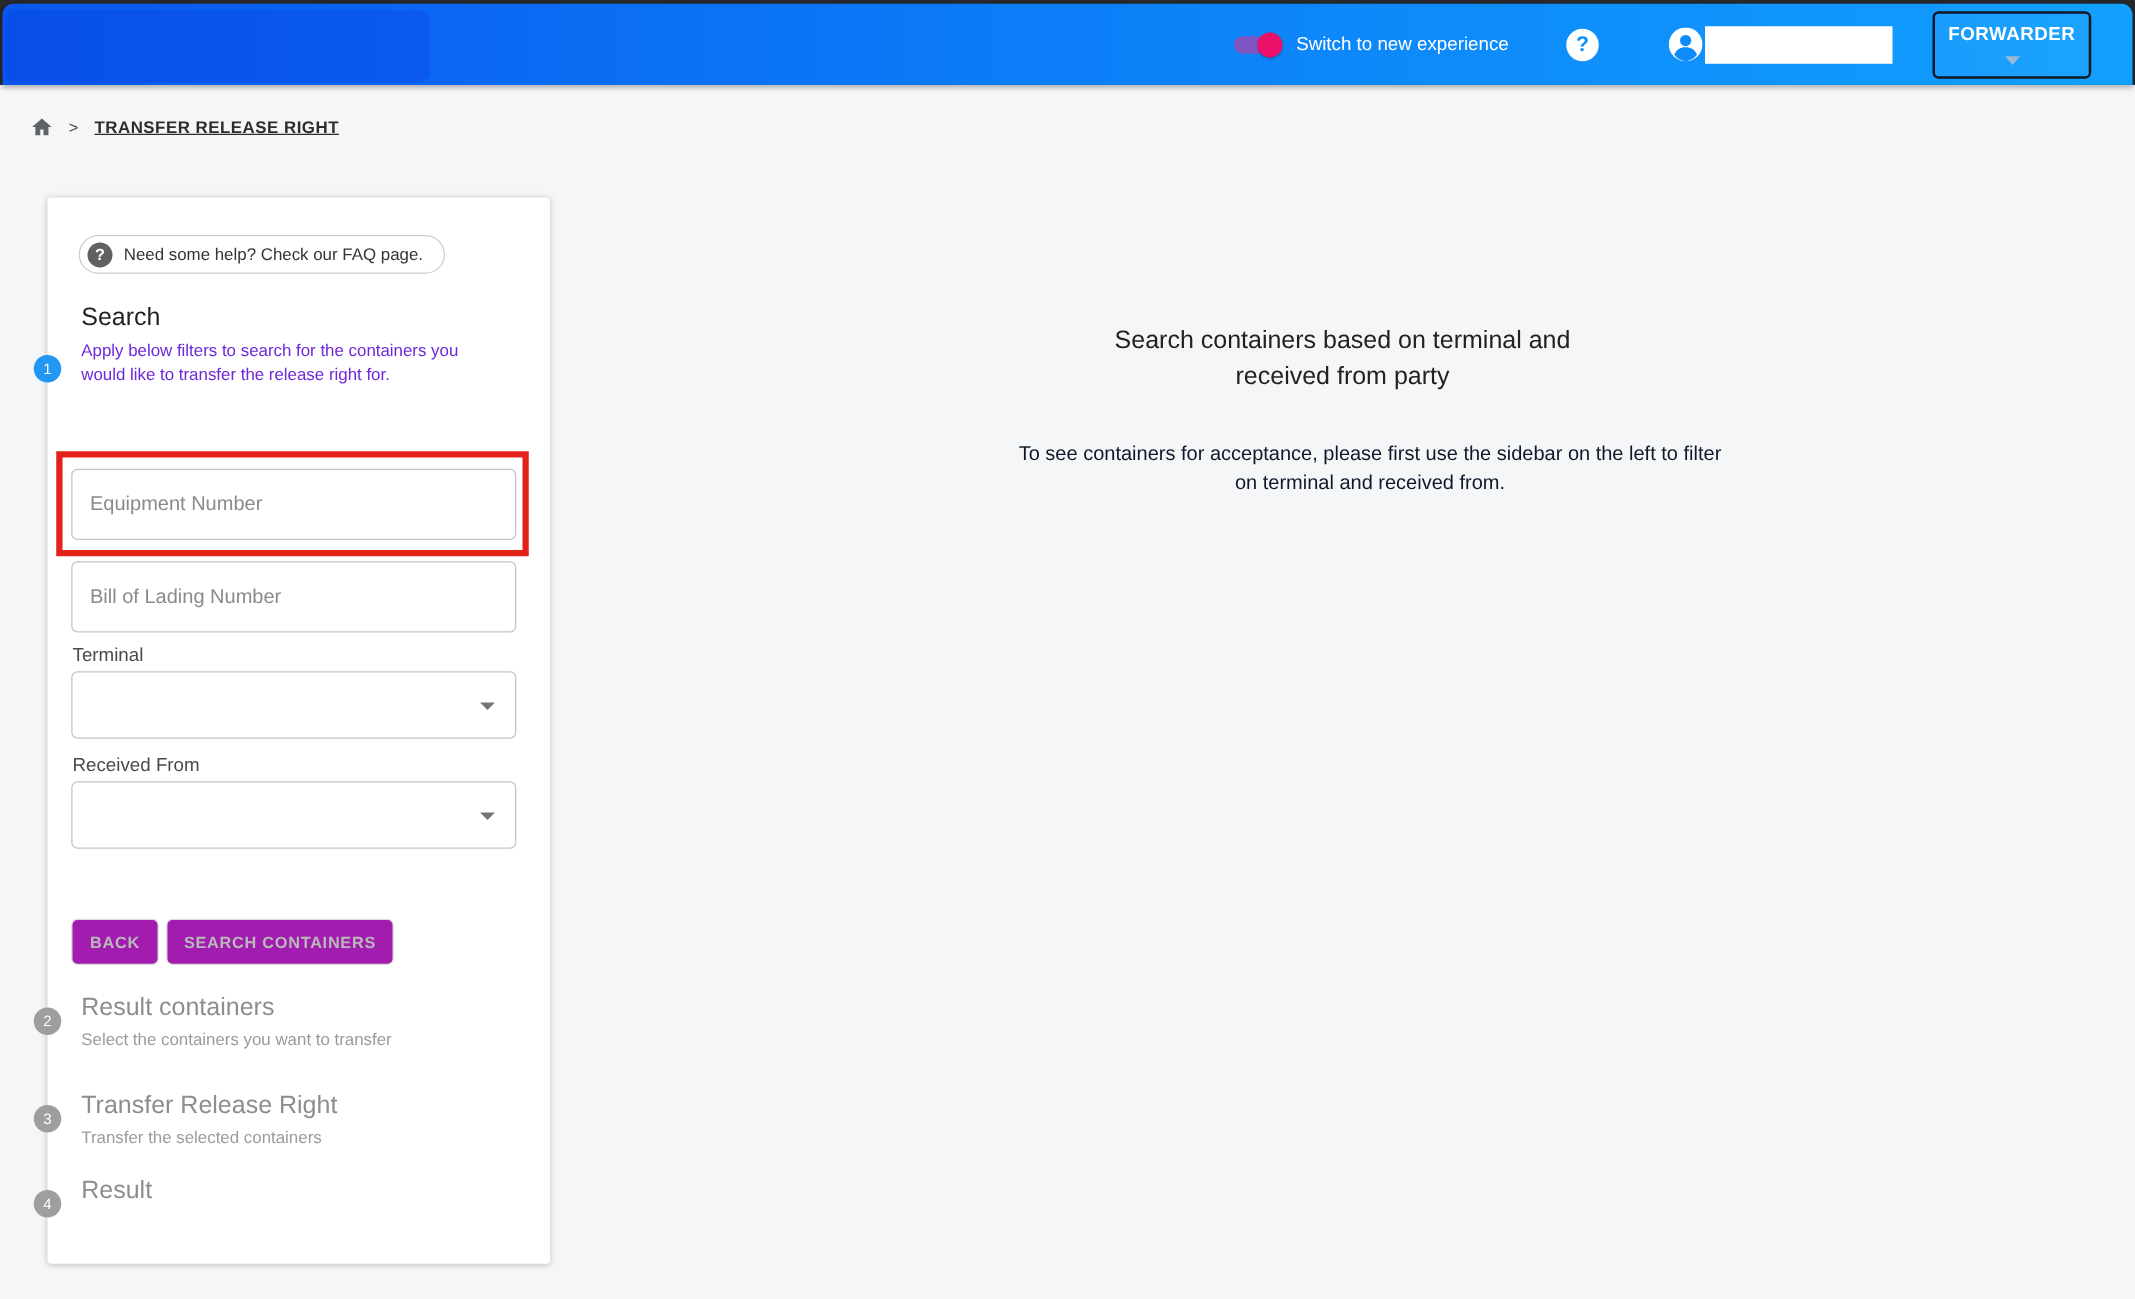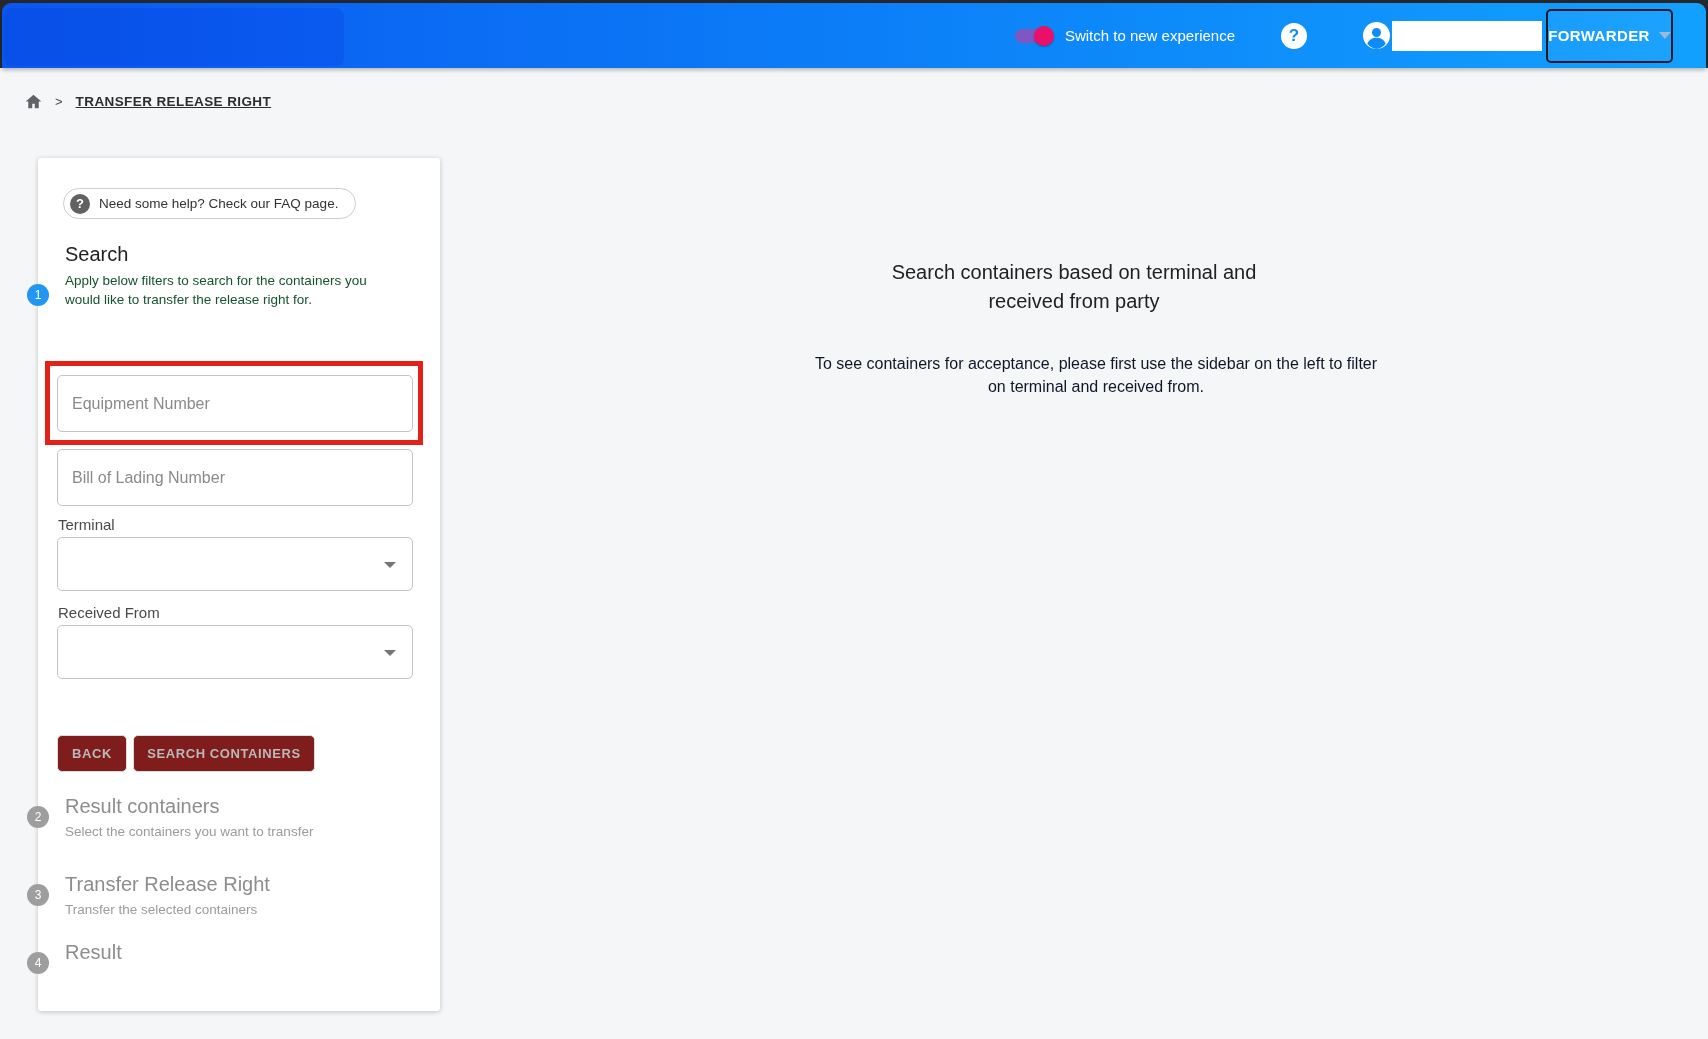--- a/index.html
+++ b/index.html
@@ -29,25 +29,25 @@
     background:#ec0f6a; box-shadow:0 1px 2px rgba(0,0,0,.3); }
   .toggle-label { color:#fff; font-size:15px; margin-left:14px; }
   .help-icon {
     width:26px; height:26px; border-radius:50%; background:#fff; margin-left:46px;
     display:flex; align-items:center; justify-content:center;
     color:#0f8bf9; font-weight:bold; font-size:17px; cursor:pointer;
   }
   .user-icon { width:27px; height:27px; margin-left:56px; cursor:pointer; }
   .username-redacted { width:150px; height:30px; background:#ffffff; margin-left:2px; }
   .role-button {
-    margin-left:4px; width:127px; height:54px;
+    margin-left:32px; width:127px; height:54px;
     border:2px solid #101726; border-radius:5px;
     background:rgba(255,255,255,0.04);
     color:#ffffff; font-weight:bold; font-size:15px; letter-spacing:.4px;
-    display:flex; align-items:center; justify-content:center; gap:9px; cursor:pointer;
+    display:flex; align-items:center; justify-content:center; gap:9px; cursor:pointer;flex-direction:column;
   }
   .caret-down { width:0; height:0; border-left:6px solid transparent; border-right:6px solid transparent; border-top:7px solid #9db9d8; }
   
   .breadcrumb { position:absolute; left:25px; top:93px; display:flex; align-items:center; gap:13px; }
   .home-icon { width:17px; height:17px; cursor:pointer; }
   .crumb-sep { color:#4a4a4a; font-size:13px; }
   .crumb-link { font-size:13.5px; font-weight:bold; color:#2d2d2d; text-decoration:underline; letter-spacing:.4px; cursor:pointer; }
   
   .card {
     position:absolute; left:38px; top:158px; width:402px; height:853px;
@@ -64,42 +64,42 @@
     color:#fff; font-size:13px; font-weight:bold; display:flex; align-items:center; justify-content:center; }
   .faq-text { font-size:13.5px; color:#333; }
   .step-badge {
     position:absolute; left:-11px; width:22px; height:22px; border-radius:50%;
     color:#fff; font-size:12px; display:flex; align-items:center; justify-content:center;
   }
   .badge-active { background:#2196f3; }
   .badge-idle { background:#9e9e9e; }
   .step-title-active { position:absolute; left:27px; font-size:20px; color:#1f1f1f; }
   .step-title-idle { position:absolute; left:27px; font-size:20px; color:#8d8d8d; }
-  .step-desc { position:absolute; left:27px; width:305px; font-size:13.5px; line-height:18.5px; color:#14532d; }
+  .step-desc { position:absolute; left:27px; width:305px; font-size:13.5px; line-height:18.5px; color:#6d28d9; }
   .step-sub { position:absolute; left:27px; font-size:13.5px; color:#9b9b9b; }
   .text-input {
     position:absolute; left:19px; width:356px; height:57px;
     border:1px solid #c4c4c4; border-radius:5px; background:#fff;
     font-family:"Liberation Sans", sans-serif; font-size:16px; color:#333;
     padding:0 14px; outline:none;
   }
   .text-input::placeholder { color:#8a8a8a; opacity:1; }
   .annotation-box {
     position:absolute; left:7px; top:203px; width:378px; height:84px;
     border:5px solid #e32119; pointer-events:none; z-index:5;
   }
   .field-label { position:absolute; left:20px; font-size:15px; color:#4a4a4a; }
   .select-box {
     position:absolute; left:19px; width:356px; height:54px;
     border:1px solid #c4c4c4; border-radius:5px; background:#fff; cursor:pointer;
   }
   .select-caret { position:absolute; right:16px; top:24px; width:0; height:0;
     border-left:6px solid transparent; border-right:6px solid transparent; border-top:6px solid #757575; }
   .btn-disabled {
-    position:absolute; height:37px; background:#7f1d1d;
+    position:absolute; height:37px; background:#a21caf;
     border:1px solid #dcdcdc; border-radius:5px;
     color:#b9b9b9; font-size:13px; letter-spacing:.6px; font-weight:bold;
     font-family:"Liberation Sans", sans-serif;
     display:flex; align-items:center; justify-content:center; cursor:default;
   }
   
   .main-area { position:absolute; left:440px; top:68px; width:1268px; text-align:center; }
   .main-heading { margin-top:190px; font-size:20px; line-height:29px; color:#212121; }
   .main-body { margin-top:36px; font-size:16px; line-height:23px; color:#0f172a;margin-left:44px; }
 </style>

